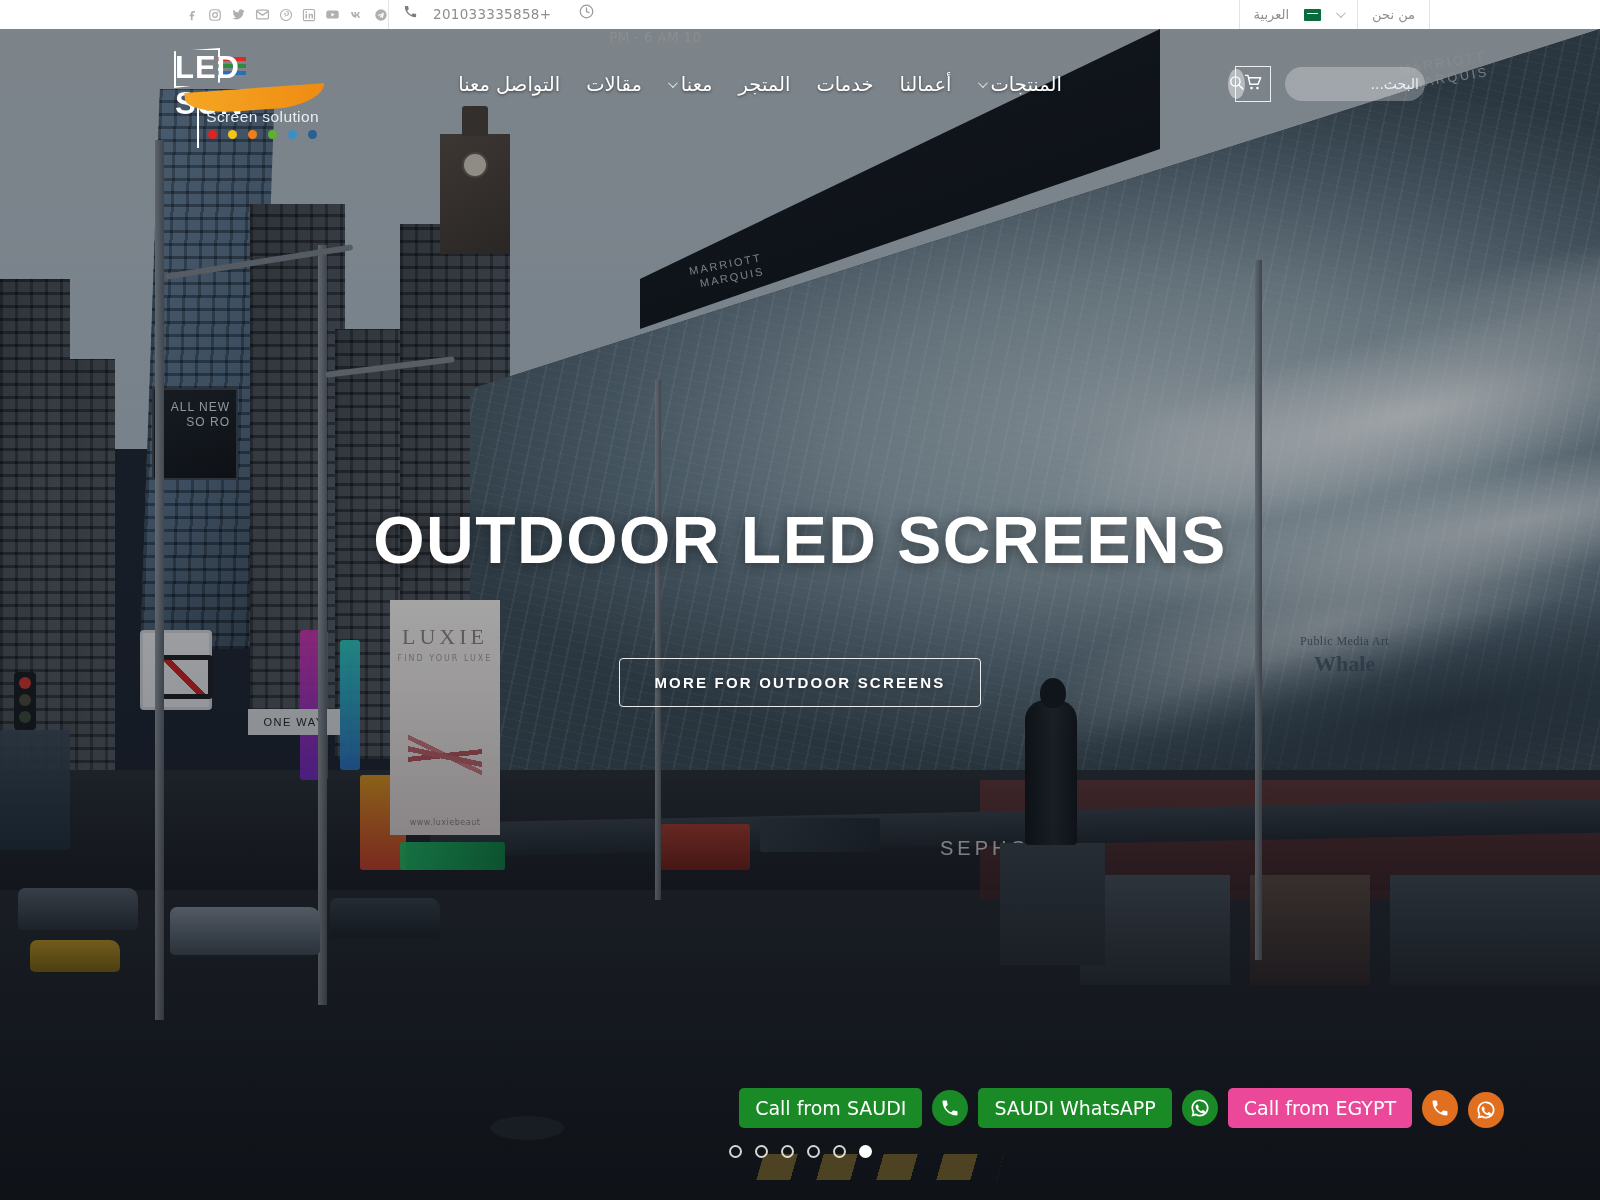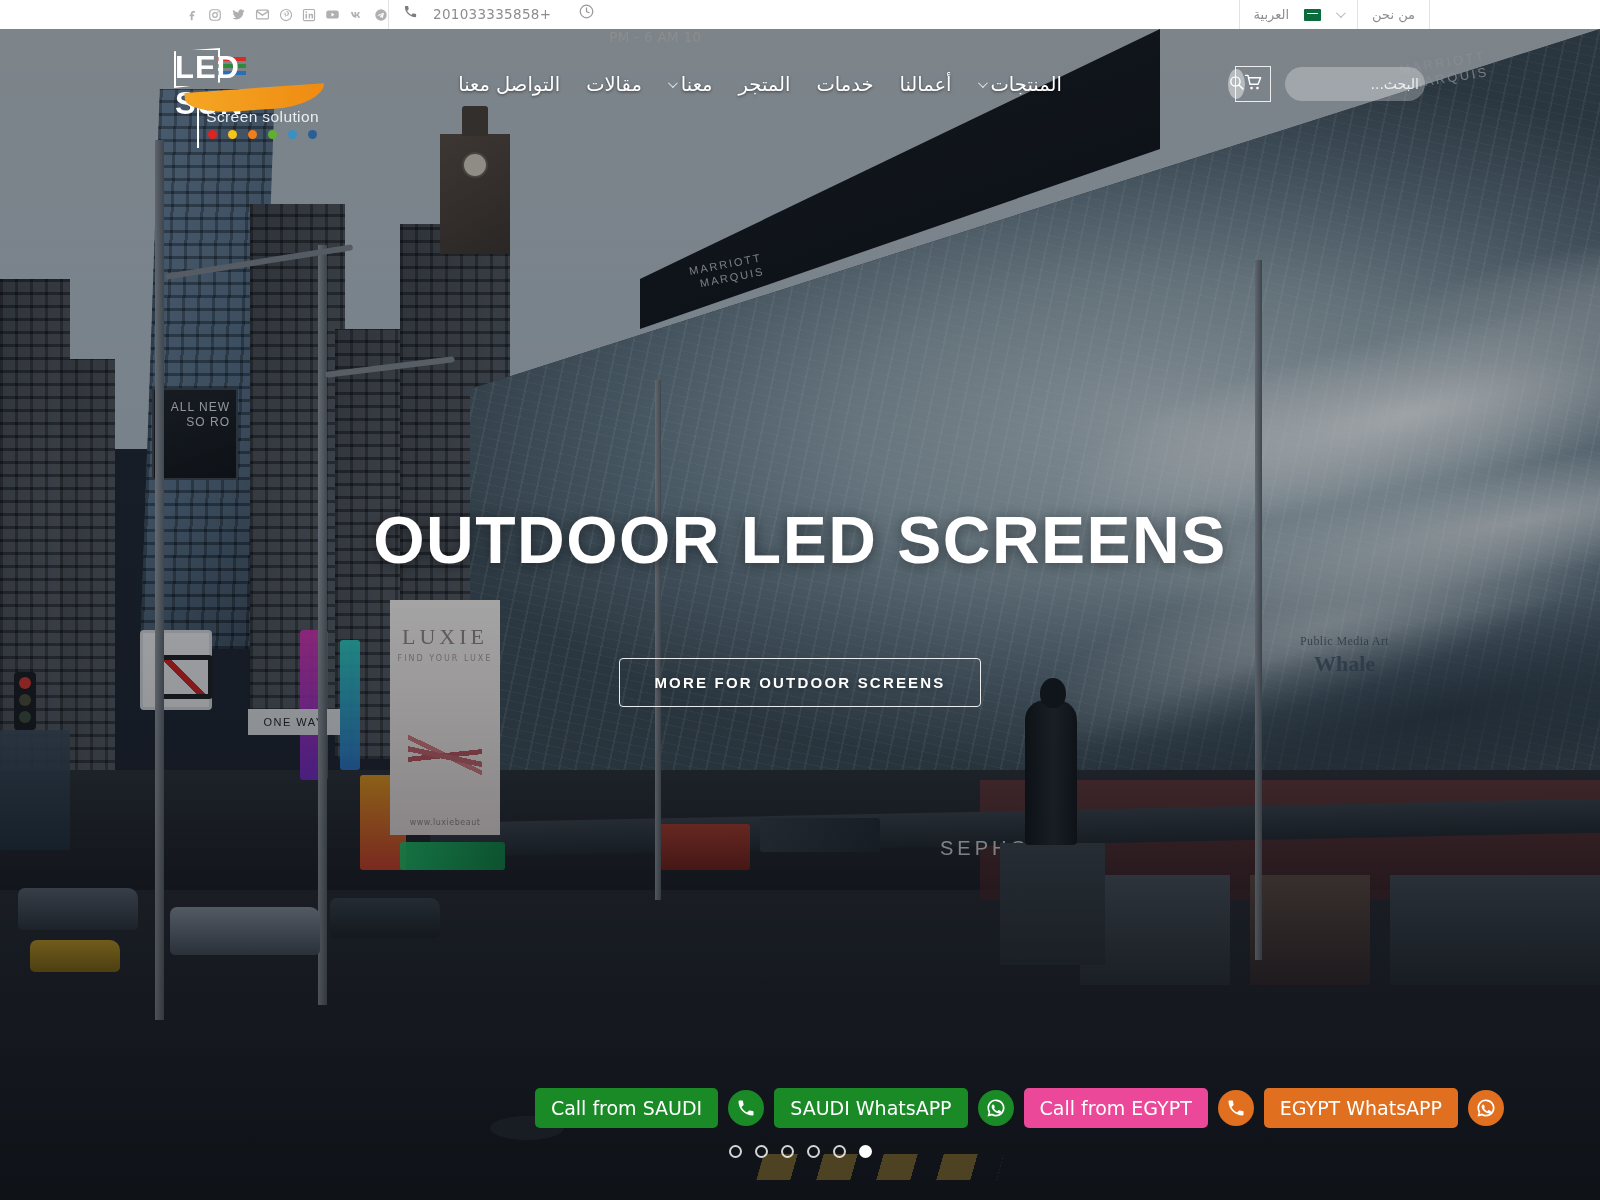--- a/index.html
+++ b/index.html
@@ -696,21 +696,20 @@
     </div>
     <div class="fc-row">
       <span class="fc-label" style="background:#ec4899">Call from EGYPT</span>
       <span class="fc-circle" style="background:#e0701f">
         <svg width="20" height="20" viewBox="0 0 24 24">
             <path d="M6.6 10.8c1.4 2.8 3.8 5.1 6.6 6.6l2.2-2.2c.3-.3.7-.4 1-.2 1.2.4 2.4.6 3.6.6.6 0 1 .4 1 1V20c0 .6-.4 1-1 1C10.6 21 3 13.4 3 4c0-.6.4-1 1-1h3.5c.6 0 1 .4 1 1 0 1.3.2 2.5.6 3.6.1.4 0 .8-.2 1l-2.3 2.2z"></path>
           </svg>
       </span>
     </div>
     <div class="fc-row">
-      <span class="fc-label" style="background:#e0701f">EGYPT WhatsAPP</span>
       <span class="fc-circle" style="background:#e0701f">
         <svg width="22" height="22" viewBox="0 0 24 24">
             <path d="M12 2.6A9.3 9.3 0 0 0 3.9 16.5L2.8 21.2l4.8-1.1A9.3 9.3 0 1 0 12 2.6zm0 1.9a7.4 7.4 0 1 1-3.9 13.7l-.3-.2-2.6.6.6-2.6-.2-.3A7.4 7.4 0 0 1 12 4.5zm-3.2 3.6c-.2 0-.5 0-.7.4-.2.4-.9 1-.9 2.2s.9 2.5 1 2.7c.1.2 1.7 2.8 4.3 3.8 2.1.8 2.5.7 3 .6.5-.1 1.5-.6 1.7-1.3.2-.6.2-1.2.1-1.3l-.6-.3-1.5-.7c-.2-.1-.4-.1-.6.1l-.8 1c-.1.2-.3.2-.5.1-.2-.1-1.1-.4-2-1.3-.7-.6-1.2-1.4-1.3-1.6-.1-.2 0-.4.1-.5l.4-.5c.1-.2.2-.3.2-.5s0-.3-.1-.5l-.7-1.7c-.2-.4-.4-.4-.6-.4z"></path>
           </svg>
       </span>
     </div>
   </div>
 
 </div>
 

